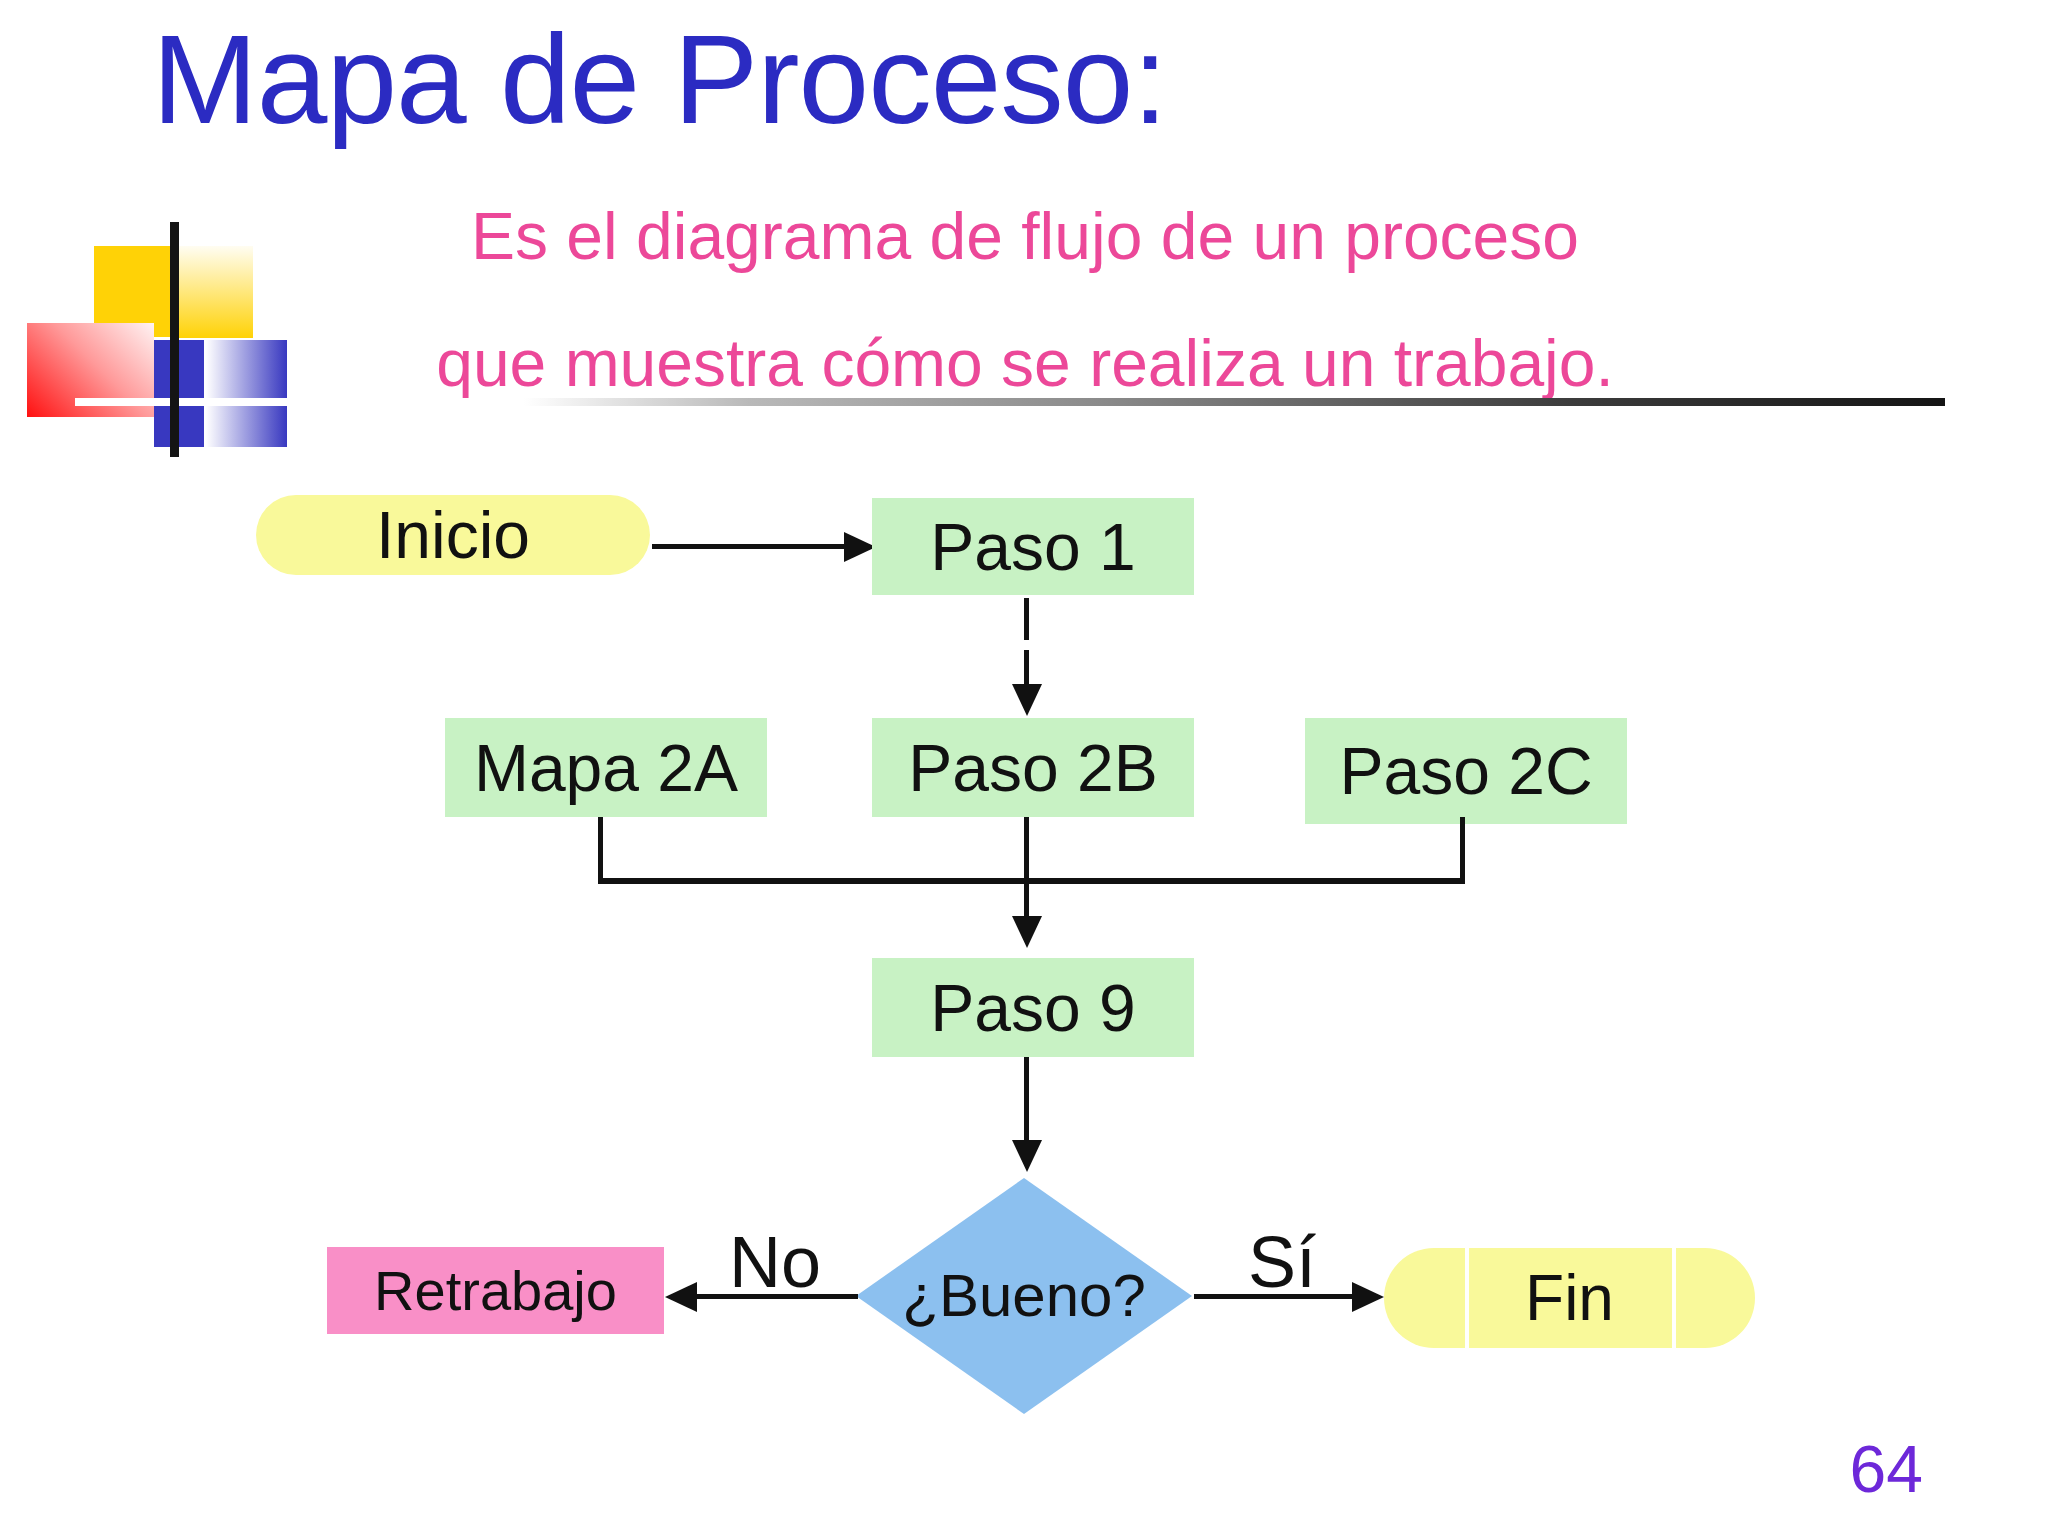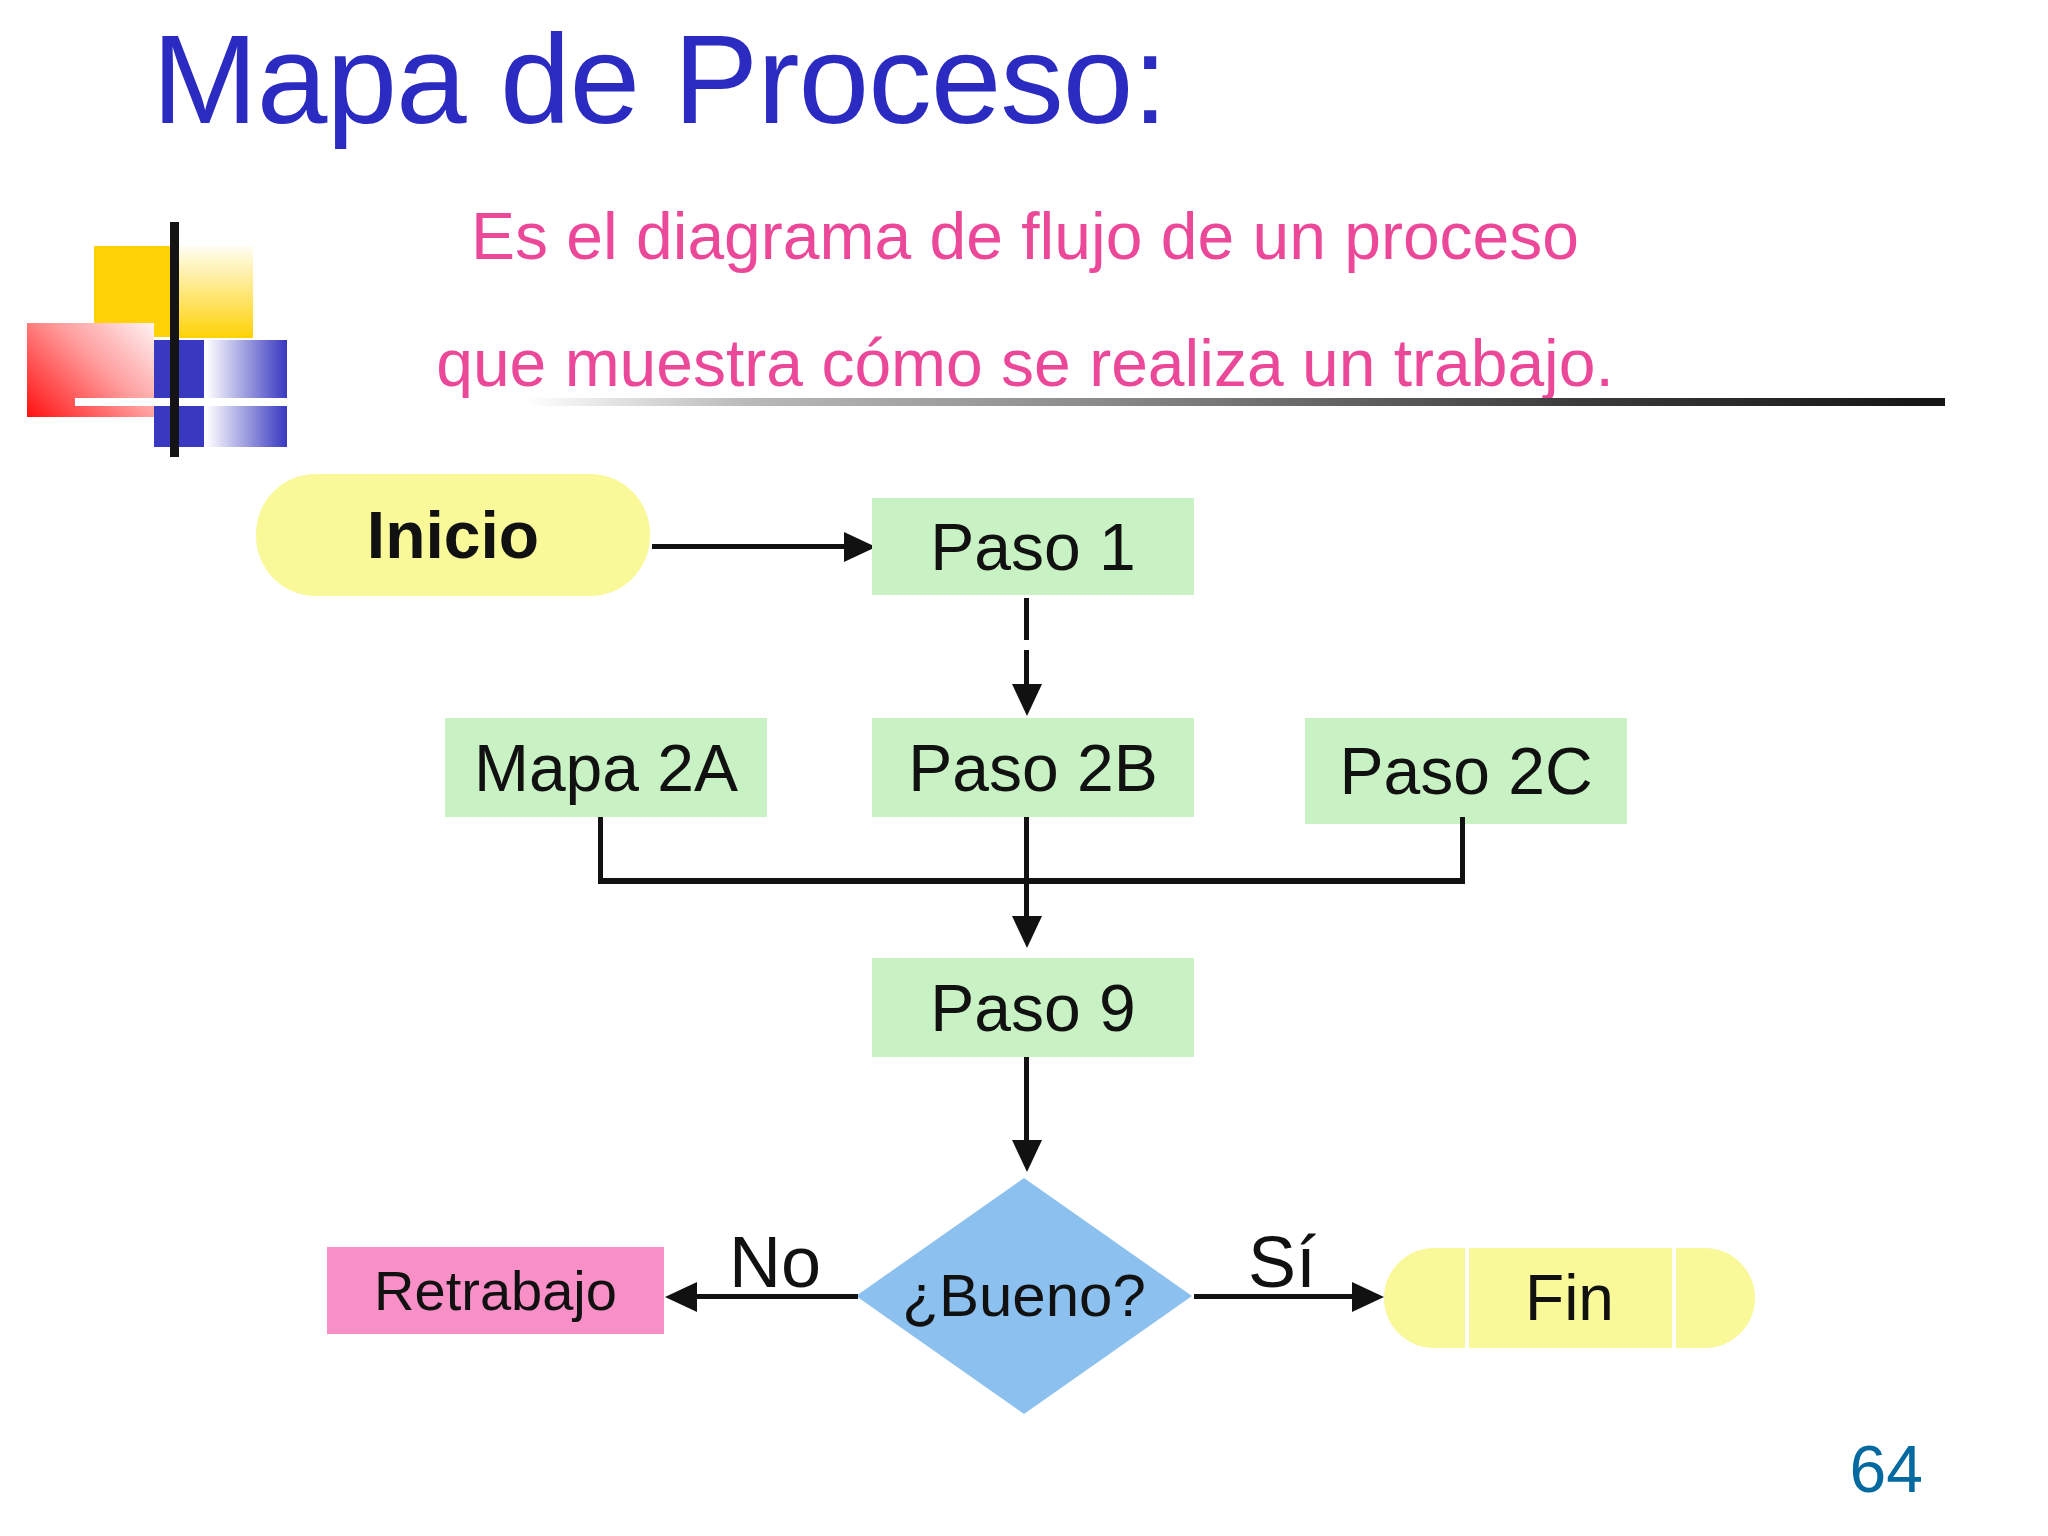--- a/index.html
+++ b/index.html
@@ -47,21 +47,21 @@
     font-size:72px;line-height:1;color:#111111;text-align:center;
   }
   
   .hline{background:#111111;height:5px;}
   .vline{background:#111111;width:5px;}
   .thickline{background:#111111;height:6px;}
   .head-right{width:0;height:0;border-top:15px solid transparent;border-bottom:15px solid transparent;border-left:32px solid #111111;}
   .head-left{width:0;height:0;border-top:15px solid transparent;border-bottom:15px solid transparent;border-right:32px solid #111111;}
   .head-down{width:0;height:0;border-left:15px solid transparent;border-right:15px solid transparent;border-top:32px solid #111111;}
   .slit{position:absolute;top:0;bottom:0;width:4px;background:#ffffff;}
-  .page-number{font-size:66px;line-height:1;color:#0369a1;}
+  .page-number{font-size:66px;line-height:1;color:#6d28d9;}
 </style>
 </head>
 <body>
 
 <div class="slide">
 
   <div class="abs slide-title" style="left:152px;top:10px;">Mapa de Proceso:</div>
 
   <div class="abs subtitle" style="left:350px;top:203px;width:1350px;">Es el diagrama de flujo de un proceso</div>
   <div class="abs subtitle" style="left:350px;top:330px;width:1350px;">que muestra cómo se realiza un trabajo.</div>
@@ -71,21 +71,21 @@
     <div class="abs" style="left:179px;top:246px;width:74px;height:92px;background:linear-gradient(to bottom,#fffdf2,var(--logo-yellow,#ffd206));"></div>
     <div class="abs" style="left:27px;top:323px;width:127px;height:94px;background:linear-gradient(45deg,var(--logo-red,#ff1010) 0%,#ff9a9a 55%,#fff3f3 100%);"></div>
     <div class="abs" style="left:154px;top:340px;width:50px;height:107px;background:var(--logo-blue,#3838c0);"></div>
     <div class="abs" style="left:206px;top:340px;width:81px;height:107px;background:linear-gradient(to right,#ffffff,var(--logo-blue,#3838c0));"></div>
   </div>
 
   <div class="abs rule" style="left:75px;top:398px;width:1870px;"></div>
 
   <div class="abs" style="left:170px;top:222px;width:9px;height:235px;background:#141414;"></div>
 
-  <div class="abs node pill" style="left:256px;top:474px;width:394px;height:122px;font-weight:bold;">
+  <div class="abs node pill" style="left:256px;top:495px;width:394px;height:80px;">
     <span>Inicio</span>
   </div>
 
   <div class="abs hline" style="left:652px;top:544px;width:192px;"></div>
   <div class="abs head-right" style="left:844px;top:532px;"></div>
 
   <div class="abs node rect-green" style="left:872px;top:498px;width:322px;height:97px;">
     <span>Paso 1</span>
   </div>
 

